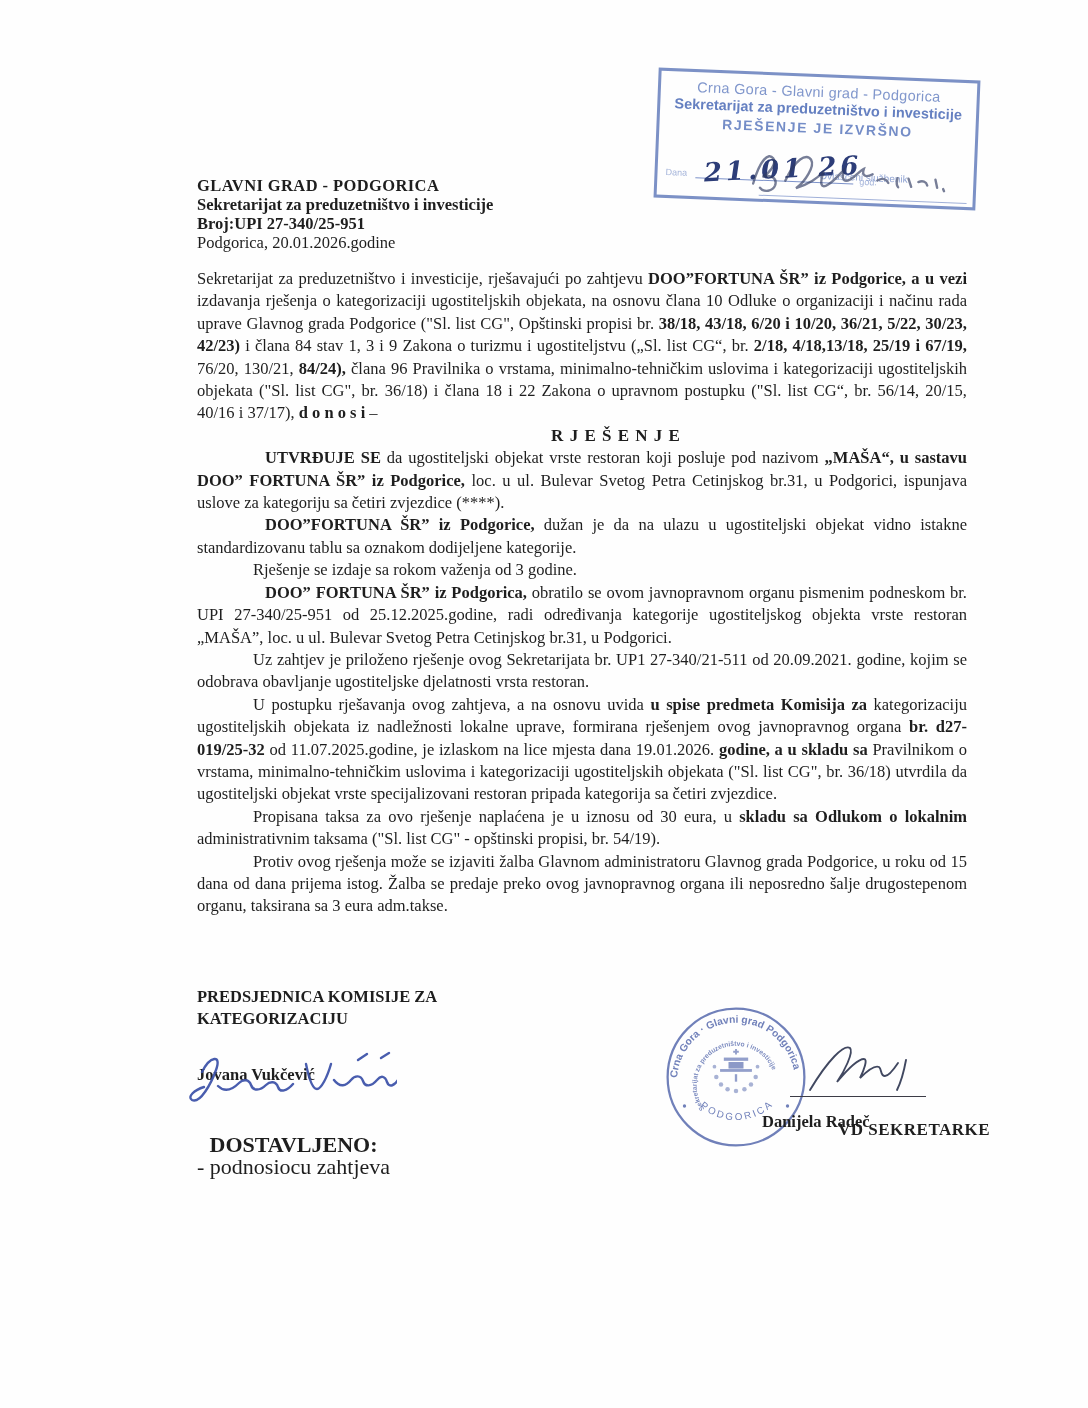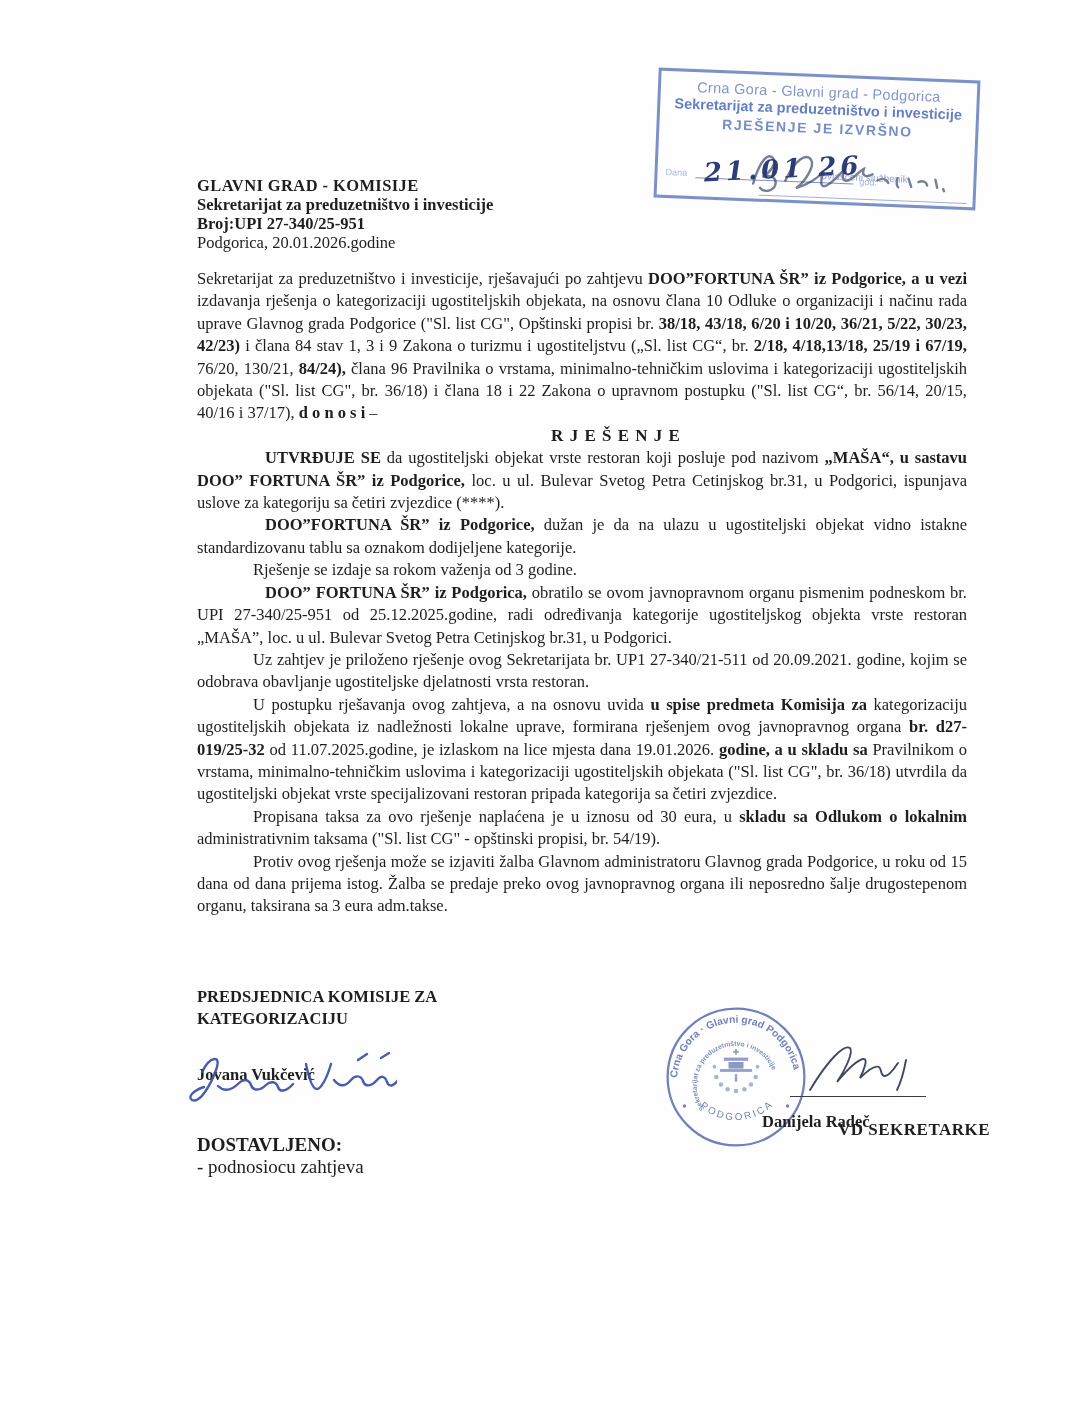--- a/index.html
+++ b/index.html
@@ -68,21 +68,21 @@
   
   .round-stamp{position:absolute; left:662px; top:1003px; width:148px; height:148px;}
 
   
   .sig-secretary-scribble{position:absolute; left:798px; top:1038px; width:140px; height:62px;}
   .sig-secretary-line{position:absolute; left:790px; top:1096px; width:136px; border-top:1.7px solid #3c3c46;}
   .sig-secretary-name{position:absolute; left:762px; top:1100px; font-size:16.5px; font-weight:bold;margin-top:12px;}
   .sig-secretary-title{position:absolute; left:797px; top:1120px; font-size:17px; font-weight:bold; letter-spacing:.5px;margin-left:41px;}
 
   
-  .delivery{position:absolute; left:197px; top:1134px; font-size:19px; line-height:22px;}
+  .delivery{position:absolute; left:197px; top:1134px; font-size:22px; line-height:22px;text-align:center;}
   .delivery .label{font-weight:bold;}
 
   .ink-blue{stroke:#3a50a8;}
 </style>
 </head>
 <body>
 
 <div class="page">
 
   <div class="top-stamp">
@@ -101,21 +101,21 @@
         <g fill="none" stroke="#2f3a60" stroke-width="2.4" stroke-linecap="round" opacity="0.9">
           <path d="M10,38 c6,-24 14,-32 19,-26 c4,5 -3,15 -10,19 c9,-3 15,1 13,8 c-2,6 -11,8 -15,3"></path>
           <path d="M42,34 c9,-22 20,-29 25,-22 c4,6 -5,22 -14,29 c11,-4 20,-9 27,-18 c-4,13 -2,18 5,13 c6,-4 11,-11 15,-15 c-2,9 0,13 7,9 c6,-4 9,-9 13,-11 c-2,7 2,9 9,5"></path>
           <path d="M134,30 c5,-3 9,-2 11,2 m9,-5 c-1,4 -1,7 1,9 m10,-9 l3,8 m7,-5 c4,-2 8,-1 9,3 m8,-6 l2,8 m6,1 l1,2"></path>
         </g>
       </svg>
     </div>
   </div>
 
   <div class="doc-header">
-    <div class="dh-1">GLAVNI GRAD - KOMISIJE</div>
+    <div class="dh-1">GLAVNI GRAD - PODGORICA</div>
     <div class="dh-2">Sekretarijat za preduzetništvo i investicije</div>
     <div class="dh-3">Broj:UPI 27-340/25-951</div>
     <div class="dh-4">Podgorica, 20.01.2026.godine</div>
   </div>
 
   <div class="doc-body">
     <p class="no-indent"><span>Sekretarijat za preduzetništvo i investicije, rješavajući po zahtjevu </span><span style="font-weight: bold;">DOO”FORTUNA ŠR” iz Podgorice,</span><span> </span><span style="font-weight: bold;">a u vezi</span><span> izdavanja rješenja o kategorizaciji ugostiteljskih  objekata, na osnovu člana 10 Odluke o organizaciji i načinu rada uprave Glavnog grada  Podgorice ("Sl. list CG", Opštinski propisi br. </span><span style="font-weight: bold;">38/18, 43/18, 6/20 i  10/20, 36/21, 5/22, 30/23, 42/23)</span><span> i člana 84 stav 1, 3 i 9  Zakona o turizmu i ugostiteljstvu  („Sl. list  CG“, br. </span><span style="font-weight: bold;">2/18, 4/18,13/18, 25/19 i 67/19,</span><span> 76/20, 130/21, </span><span style="font-weight: bold;">84/24),</span><span> člana 96 Pravilnika o vrstama, minimalno-tehničkim uslovima i kategorizaciji ugostiteljskih objekata ("Sl. list CG", br. 36/18) i člana  18 i 22  Zakona o upravnom postupku ("Sl. list CG“, br. 56/14, 20/15, 40/16 i 37/17), </span><span style="font-weight: bold;">d o n o s i</span><span> –</span></p>
     <p class="title-line">R J E Š E N J E</p>
     <p><span style="font-weight: bold;">UTVRĐUJE SE</span><span> da ugostiteljski objekat vrste restoran koji posluje pod nazivom </span><span style="font-weight: bold;">„MAŠA“, u sastavu DOO” FORTUNA ŠR” iz Podgorice,</span><span> loc. u ul. Bulevar Svetog Petra Cetinjskog br.31, u Podgorici, ispunjava uslove za kategoriju sa četiri zvjezdice (****).</span></p>
     <p><span style="font-weight: bold;">DOO”FORTUNA ŠR” iz Podgorice,</span><span> dužan je da na ulazu u ugostiteljski objekat vidno istakne standardizovanu tablu sa oznakom dodijeljene  kategorije.</span></p>

